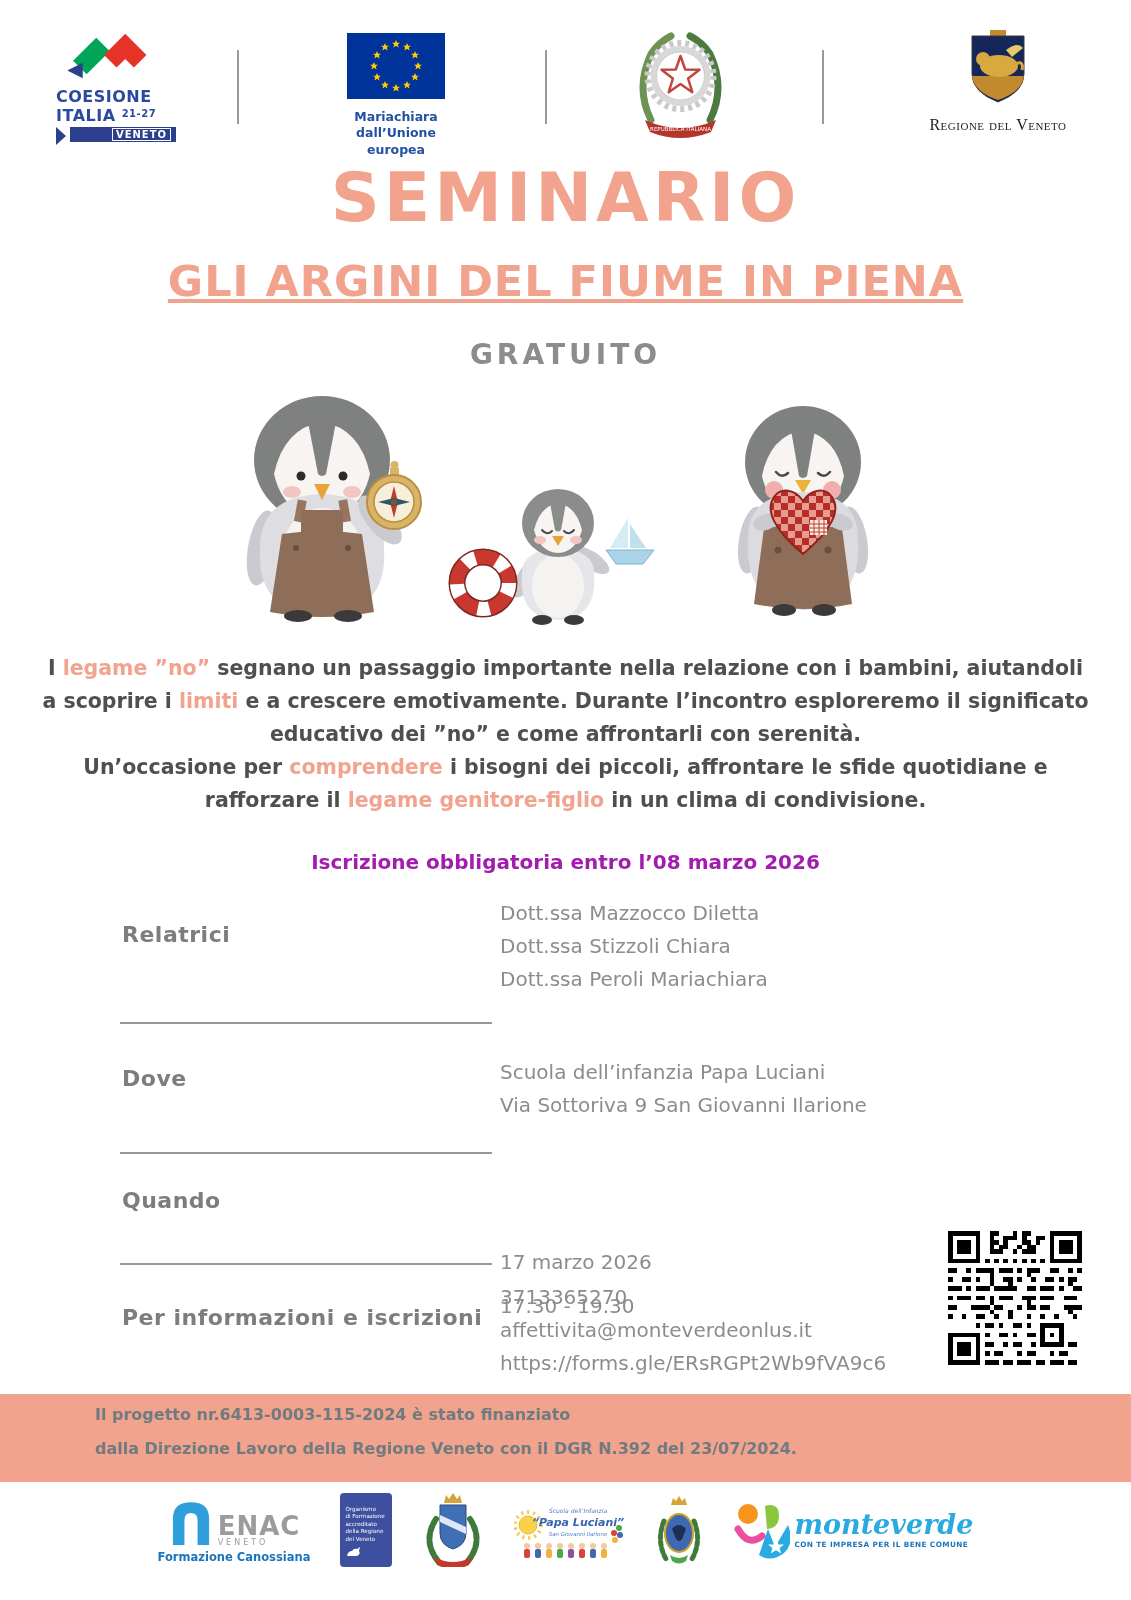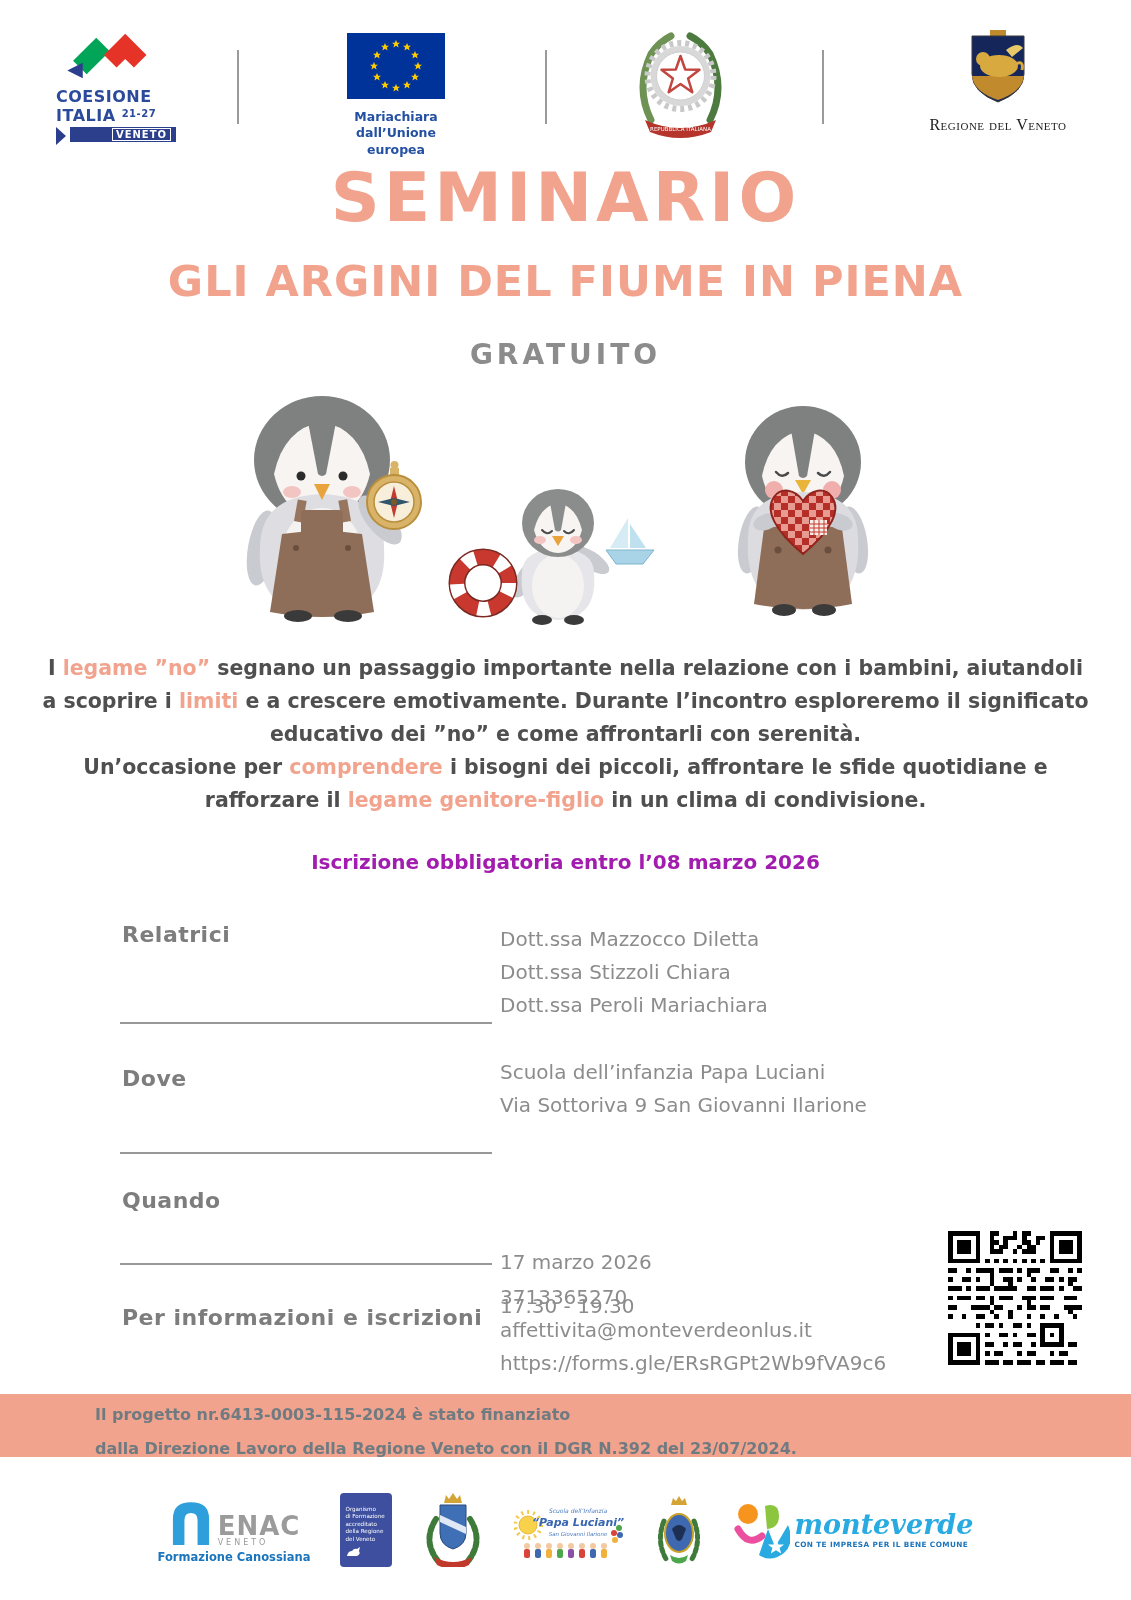--- a/index.html
+++ b/index.html
@@ -21,38 +21,38 @@
   .eu-caption{margin-top:6px;font-size:12.5px;font-weight:700;color:#2450A2;line-height:1.3;}
   .logo-republic{left:630px;top:24px;width:100px;text-align:center;}
   .logo-veneto{left:924px;top:30px;width:148px;text-align:center;}
   .veneto-caption{margin-top:4px;font-family:"Liberation Serif","DejaVu Serif",serif;
         font-variant:small-caps;font-size:16px;color:#222;letter-spacing:.5px;}
 
   
   .title-main{left:0;right:0;top:158px;text-align:center;font-size:68px;font-weight:800;
         color:#F2A38E;letter-spacing:4px;}
   .title-sub{left:0;right:0;top:256px;text-align:center;font-size:43px;font-weight:800;
-        color:#F2A38E;letter-spacing:1px;}
+        color:#F2A38E;letter-spacing:1px;text-decoration:underline;}
   .title-badge{left:0;right:0;top:338px;text-align:center;font-size:28px;font-weight:800;
         color:#8C8C8C;letter-spacing:4px;}
 
   
   .intro{left:38px;top:652px;width:1055px;text-align:center;font-size:20.5px;font-weight:600;
         color:#4F4F4F;line-height:33px;}
   .intro p{margin:0;}
   .hl{color:#F2A38E;}
   .deadline{left:0;right:0;top:850px;text-align:center;font-size:20px;font-weight:700;color:#a21caf;}
 
   
   .info-label{position:absolute;left:122px;font-size:22px;font-weight:700;color:#7D7D7D;letter-spacing:.5px;}
   .info-value{position:absolute;left:500px;font-size:20px;font-weight:500;color:#8C8C8C;line-height:33px;}
   .rule{position:absolute;left:120px;width:372px;border-top:2px solid #989898;}
 
   
-  .footer-band{left:0;top:1394px;width:1131px;height:63px;background:#F2A38E;}
+  .footer-band{left:0;top:1394px;width:1131px;height:88px;background:#F2A38E;}
   .footer-band .fl{position:absolute;left:95px;font-size:16px;font-weight:600;color:#6F7B80;}
   .fl1{top:11px;} .fl2{top:45px;}
 
   
   .partners{left:0;right:0;top:1488px;display:flex;justify-content:center;align-items:center;gap:30px;height:84px;}
   .enac{display:flex;flex-direction:column;align-items:center;}
   .enac-top{display:flex;align-items:flex-end;gap:4px;}
   .enac-name{font-size:26px;font-weight:700;color:#9B9B9B;letter-spacing:1px;line-height:24px;}
   .enac-region{font-size:8px;color:#9B9B9B;letter-spacing:3px;}
   .enac-sub{margin-top:3px;font-size:11.5px;font-weight:700;color:#1B75BC;}
@@ -237,21 +237,21 @@
   </div>
 
   <div class="abs intro">
     <p><span>I </span><span class="hl">legame ”no”</span><span> segnano un passaggio importante nella relazione con i bambini, aiutandoli a scoprire i </span><span class="hl">limiti</span><span> e a crescere emotivamente. Durante l’incontro esploreremo il significato educativo dei ”no” e come affrontarli con serenità.</span></p>
     <p><span>Un’occasione per </span><span class="hl">comprendere</span><span> i bisogni dei piccoli, affrontare le sfide quotidiane e rafforzare il </span><span class="hl">legame genitore-figlio</span><span> in un clima di condivisione.</span></p>
   </div>
 
   <div class="abs deadline">Iscrizione obbligatoria entro l’08 marzo 2026</div>
 
   <div class="info-label" style="top:922px;">Relatrici</div>
-  <div class="info-value" style="top:897px;margin-top:26px;">
+  <div class="info-value" style="top:897px;">
     <div>Dott.ssa Mazzocco Diletta</div>
     <div>Dott.ssa Stizzoli Chiara</div>
     <div>Dott.ssa Peroli Mariachiara</div>
   </div>
   <div class="rule" style="top:1022px;"></div>
 
   <div class="info-label" style="top:1066px;">Dove</div>
   <div class="info-value" style="top:1056px;">
     <div>Scuola dell’infanzia Papa Luciani</div>
     <div>Via Sottoriva 9 San Giovanni Ilarione</div>

